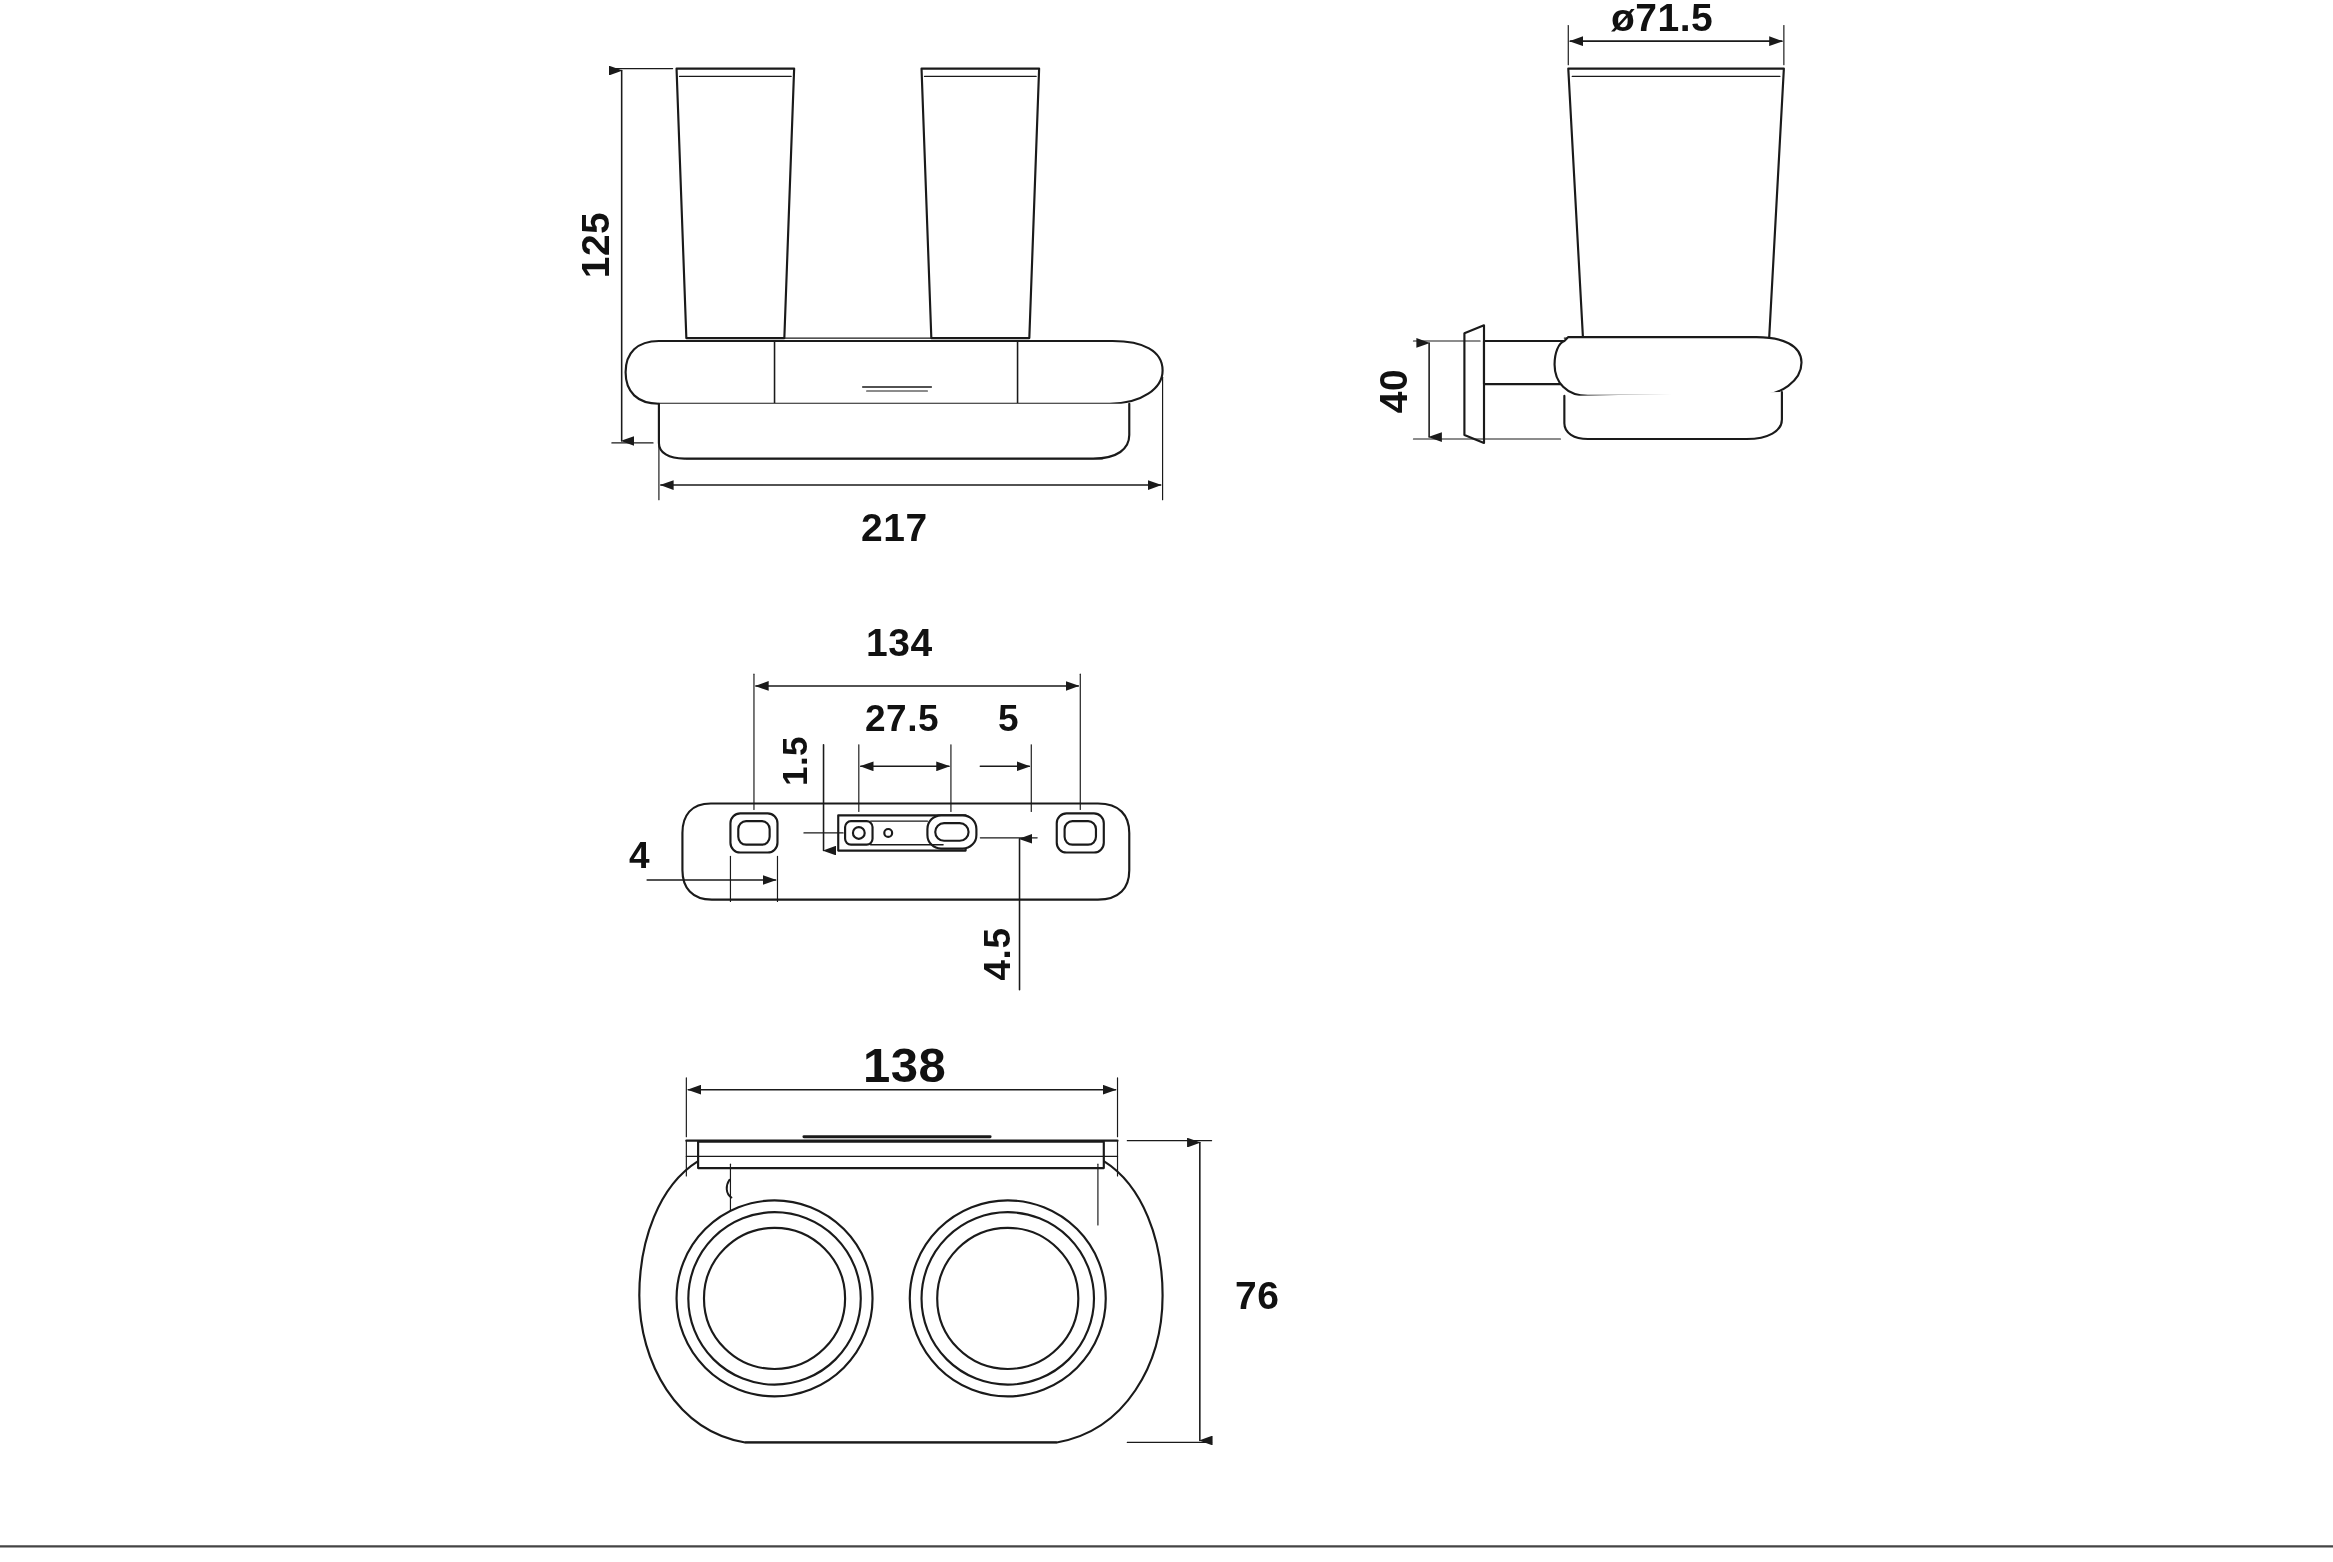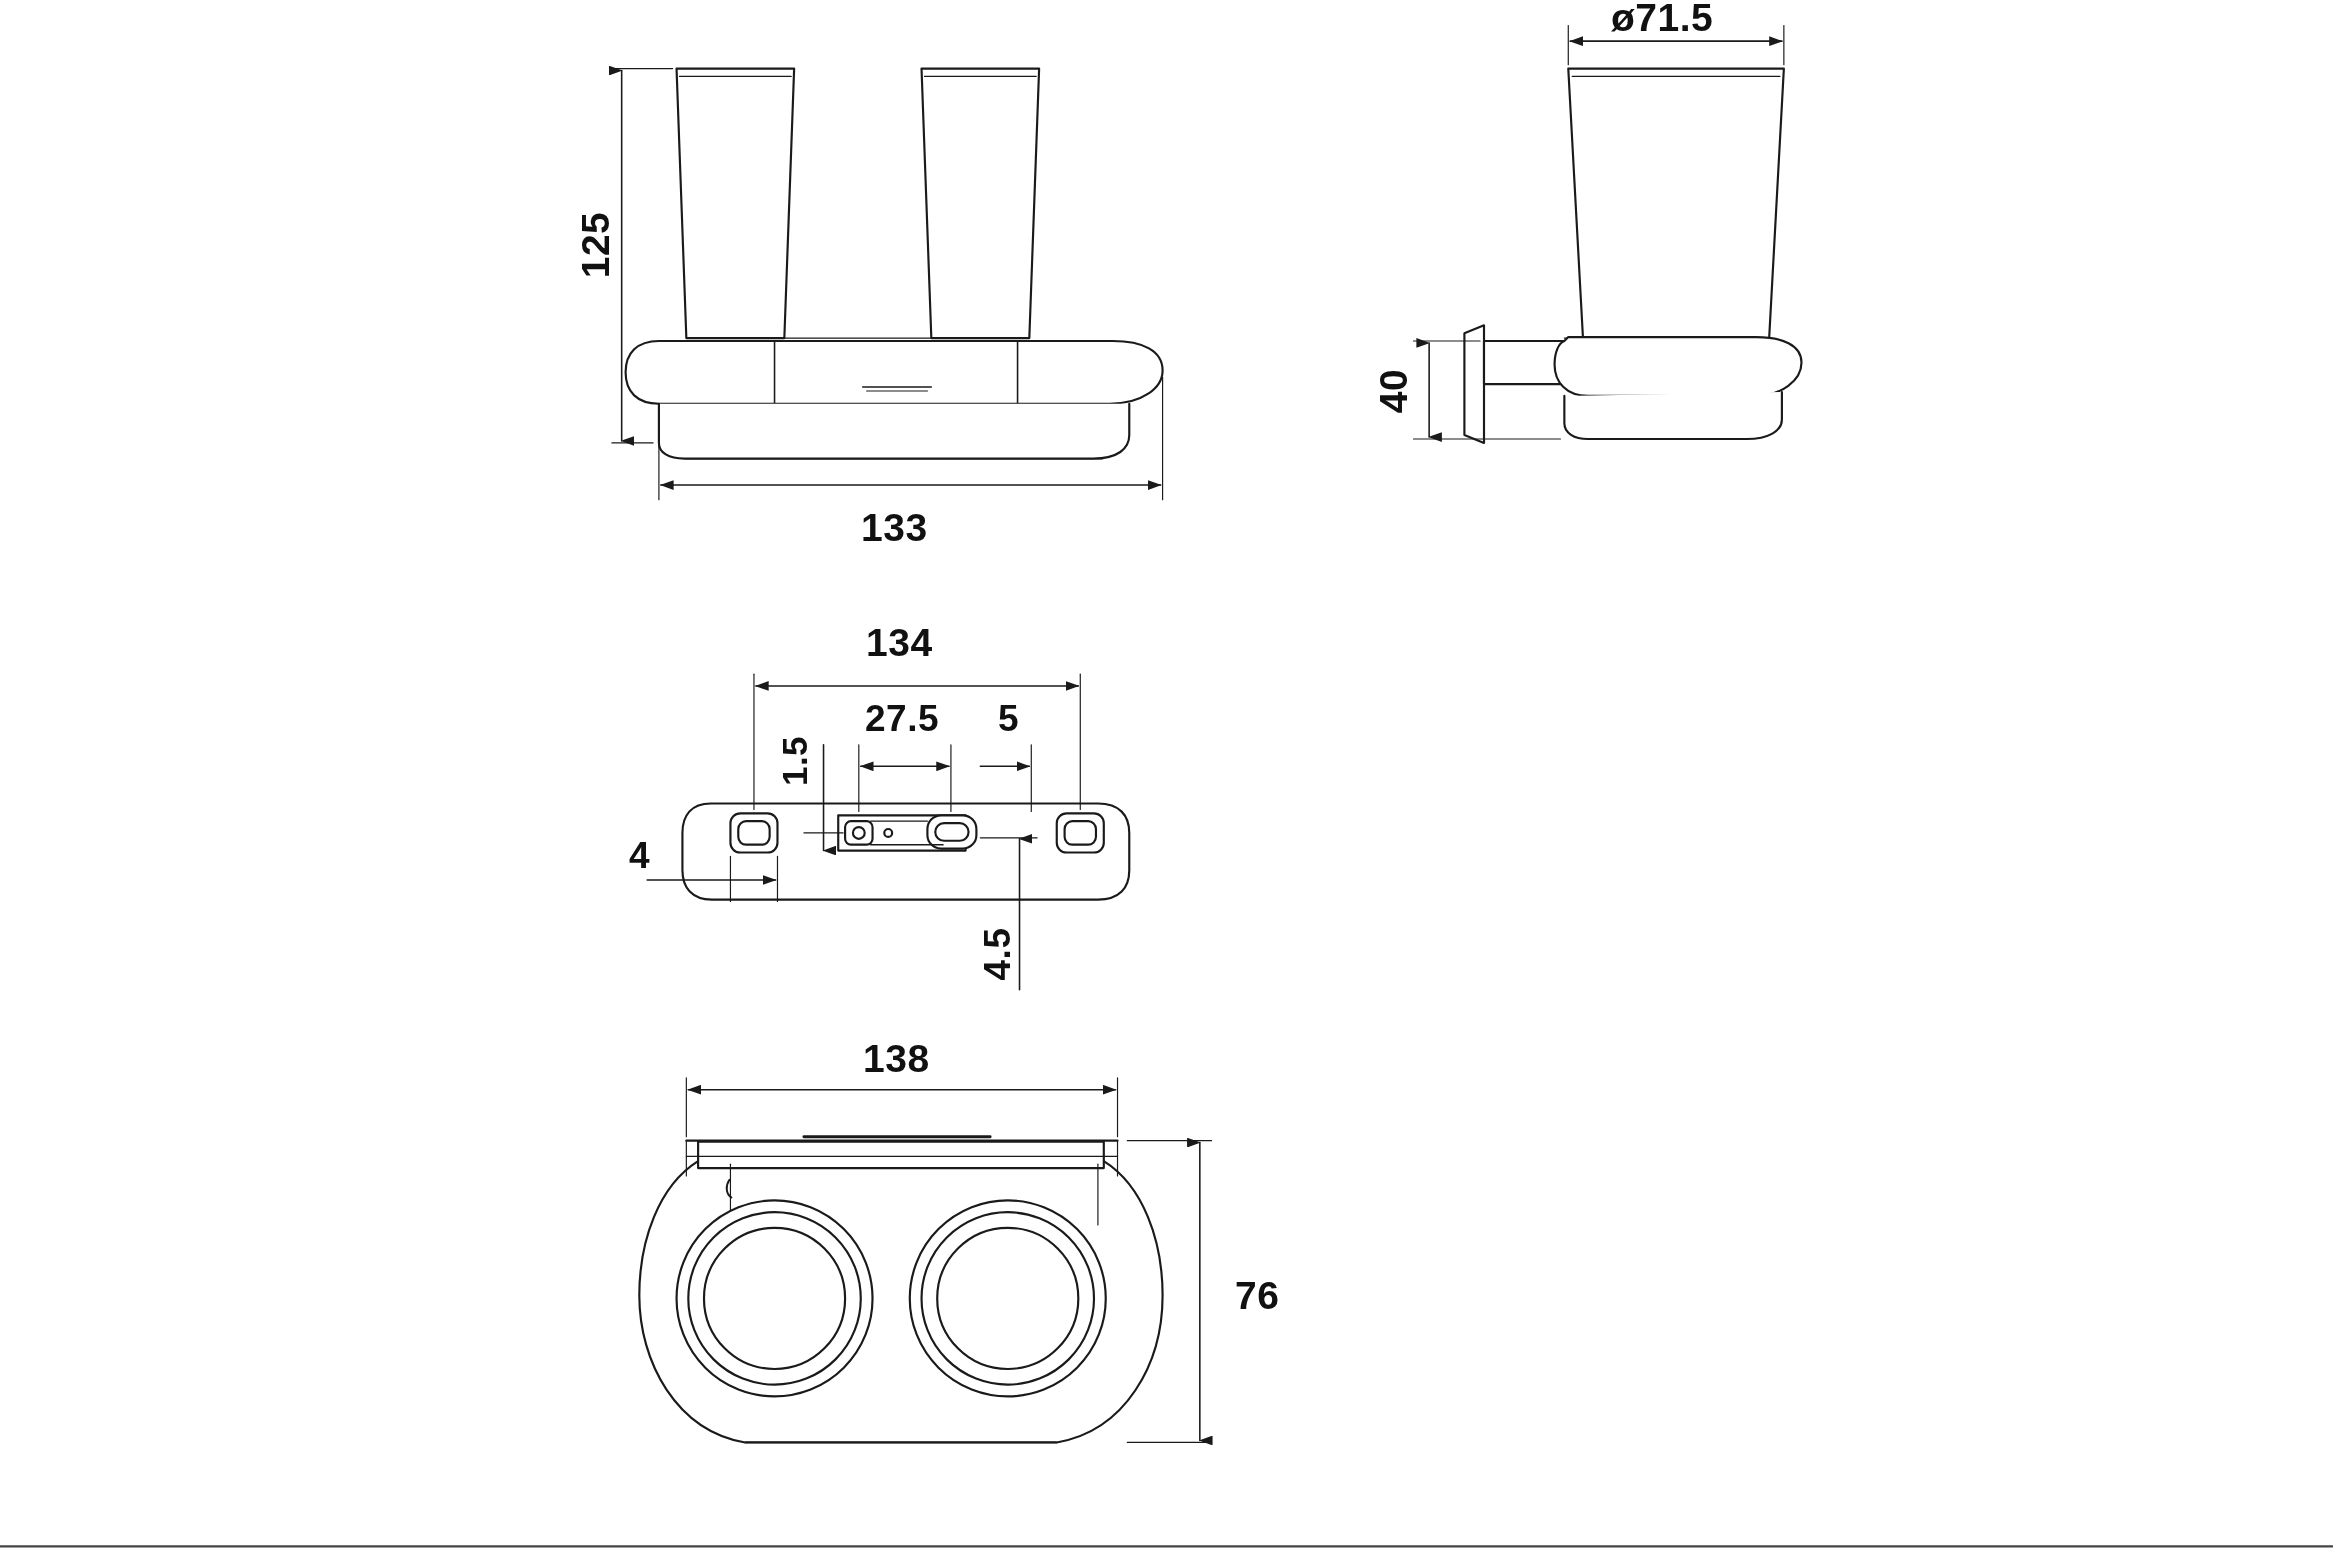--- a/index.html
+++ b/index.html
@@ -193,36 +193,36 @@
         <path d="M1150,1472 L1236,1472" stroke-width="1.2"></path>
         <line x1="1224" y1="1166" x2="1224" y2="1470" marker-start="url(#arrU)" marker-end="url(#arrD)"></line>
       </g>
 
       <path d="M0,1578 L2381,1578" stroke-width="2.4" stroke="#444444"></path>
     </g>
   </svg>
 
   <div class="dim-label vert" style="left:563px; top:223px; font-size:39px; transform: rotate(-90deg);">125</div>
 
-  <div class="dim-label" style="left:861px; top:506px; font-size:39px;">133</div>
+  <div class="dim-label" style="left:861px; top:506px; font-size:39px;">217</div>
 
   <div class="dim-label" style="left:1611px; top:-3.9px; font-size:39px;">ø71.5</div>
 
   <div class="dim-label vert" style="left:1372px; top:369px; font-size:39px; transform: rotate(-90deg);">40</div>
 
   <div class="dim-label" style="left:866px; top:621px; font-size:39px;">134</div>
 
   <div class="dim-label vert" style="left:770px; top:741px; font-size:35px; transform: rotate(-90deg);">1.5</div>
 
   <div class="dim-label" style="left:845px; top:698px; font-size:37px;margin-left:20px;">27.5</div>
 
   <div class="dim-label" style="left:998px; top:698px; font-size:37px;">5</div>
 
   <div class="dim-label" style="left:629px; top:835px; font-size:37px;">4</div>
 
   <div class="dim-label vert" style="left:972px; top:933px; font-size:37px; transform: rotate(-90deg);">4.5</div>
 
-  <div class="dim-label" style="left:863px; top:1037px; font-size:39px;">138</div>
+  <div class="dim-label" style="left:863px; top:1037px; font-size:49px;">138</div>
 
   <div class="dim-label" style="left:1235px; top:1274px; font-size:39px;">76</div>
 
 </div>
 
 
 </body></html>

